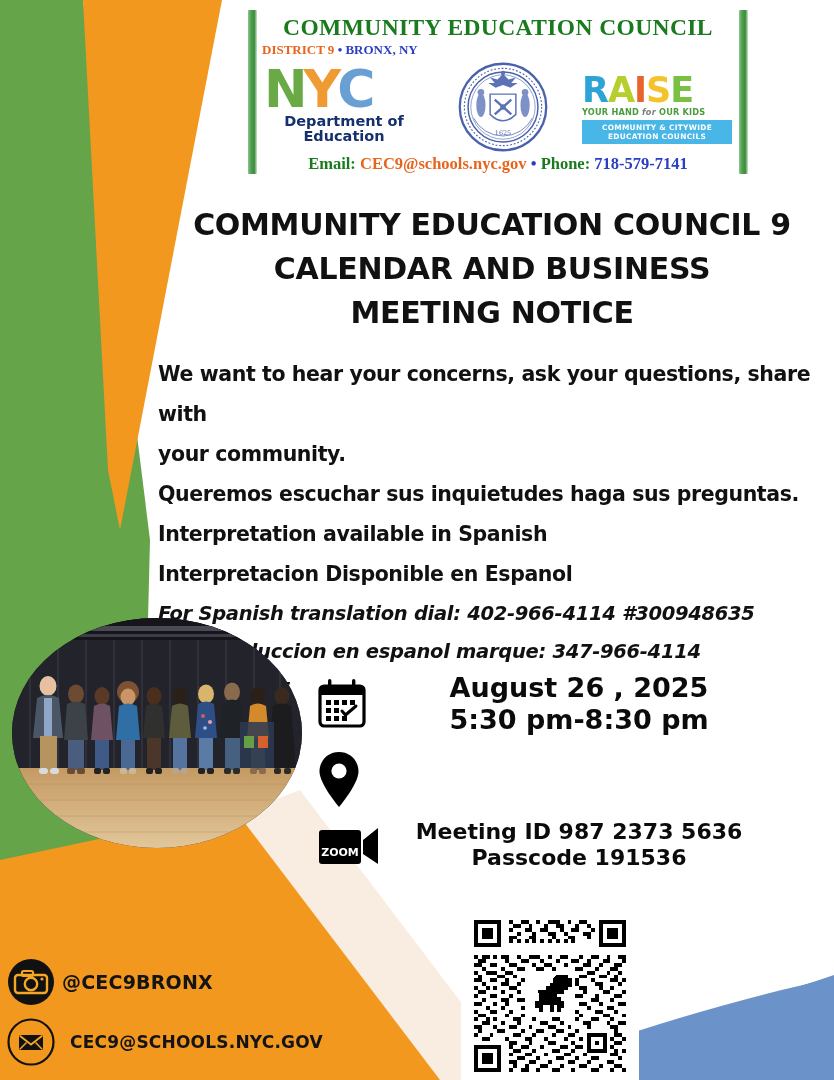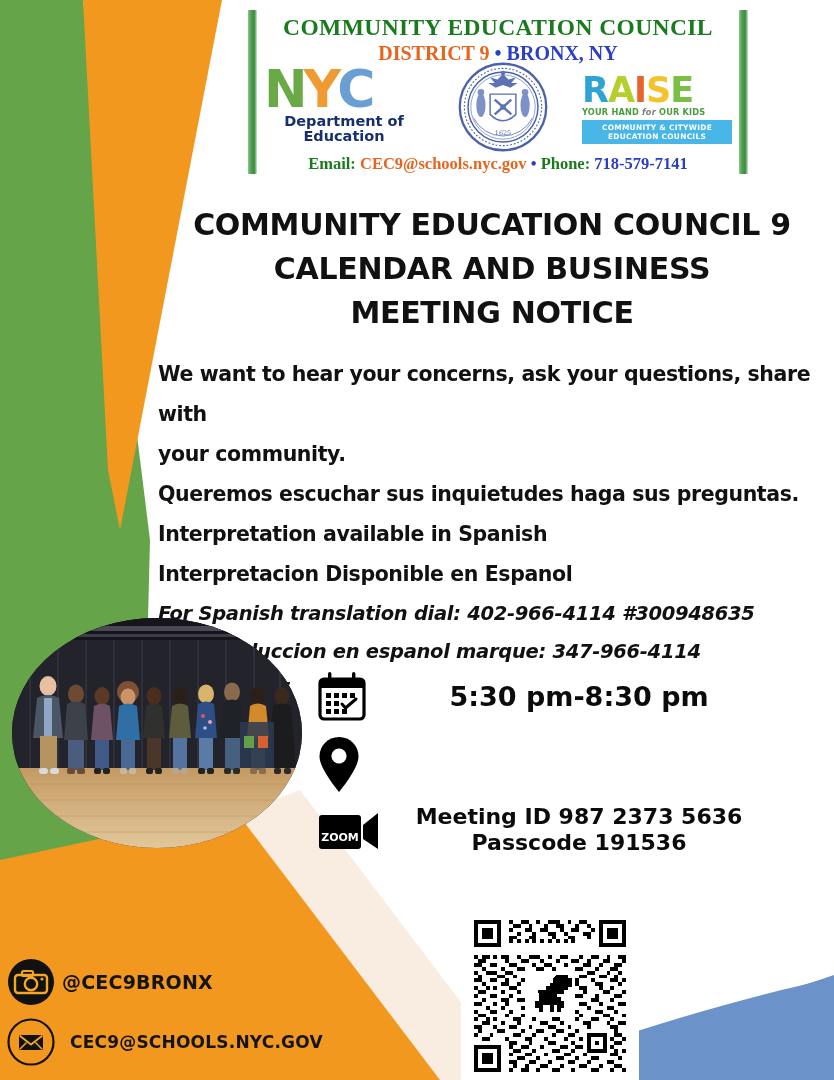--- a/index.html
+++ b/index.html
@@ -42,24 +42,23 @@
     text-align: center;
     font-family: "Liberation Serif", serif;
     font-weight: bold;
     font-size: 23.5px;
     letter-spacing: 0.4px;
     color: #1a7a1e;
     white-space: nowrap;
   }
   .banner-sub {
     position: absolute; left: 14px; right: 14px; top: 38px;
-    text-align: center;
     font-family: "Liberation Serif", serif;
     font-weight: bold;
-    font-size: 20px;
+    font-size: 13px;
     white-space: nowrap;
   }
   .banner-sub .d9 { color: #e8641c; }
   .banner-sub .dot { color: #2a3fc4; }
   .banner-sub .bx { color: #2a3fc4; }
 
   .logo-row {
     position: absolute; left: 16px; right: 16px; top: 58px;
     height: 90px;
     display: flex; align-items: center; justify-content: space-between;
@@ -500,20 +499,21 @@
             <rect x="8" y="29" width="5" height="5"></rect>
               <rect x="16" y="29" width="5" height="5"></rect>
             <rect x="8" y="37" width="5" height="5"></rect>
               <rect x="16" y="37" width="5" height="5"></rect>
             <rect x="24" y="37" width="5" height="5"></rect>
           </g>
           <path d="M24 32 l3.5 4 L38 27" stroke="#000" stroke-width="3" fill="none" stroke-linecap="round" stroke-linejoin="round"></path>
         </svg>
       </div>
       <div class="detail-text date">
+        <div>August 26 , 2025</div>
         <div>5:30 pm-8:30 pm</div>
       </div>
     </div>
 
     <div class="detail-row r-place">
       <div class="detail-icon">
         <svg width="42" height="58" viewBox="0 0 42 58" aria-hidden="true">
           <path d="M21 1 C10 1 1.5 9.5 1.5 20.5 C1.5 33 21 56 21 56 C21 56 40.5 33 40.5 20.5 C40.5 9.5 32 1 21 1 Z" fill="#000"></path>
           <circle cx="21" cy="20" r="7.6" fill="#ffffff"></circle>
         </svg>

